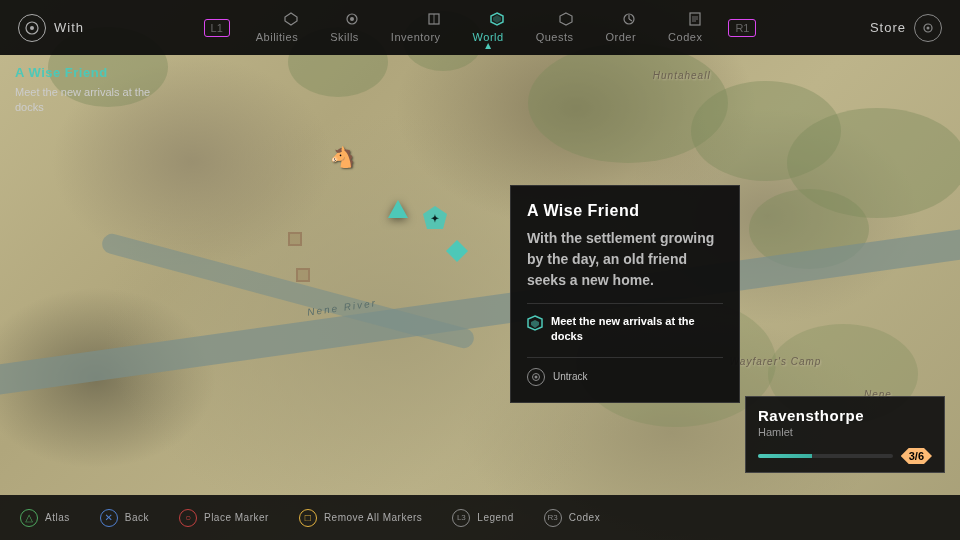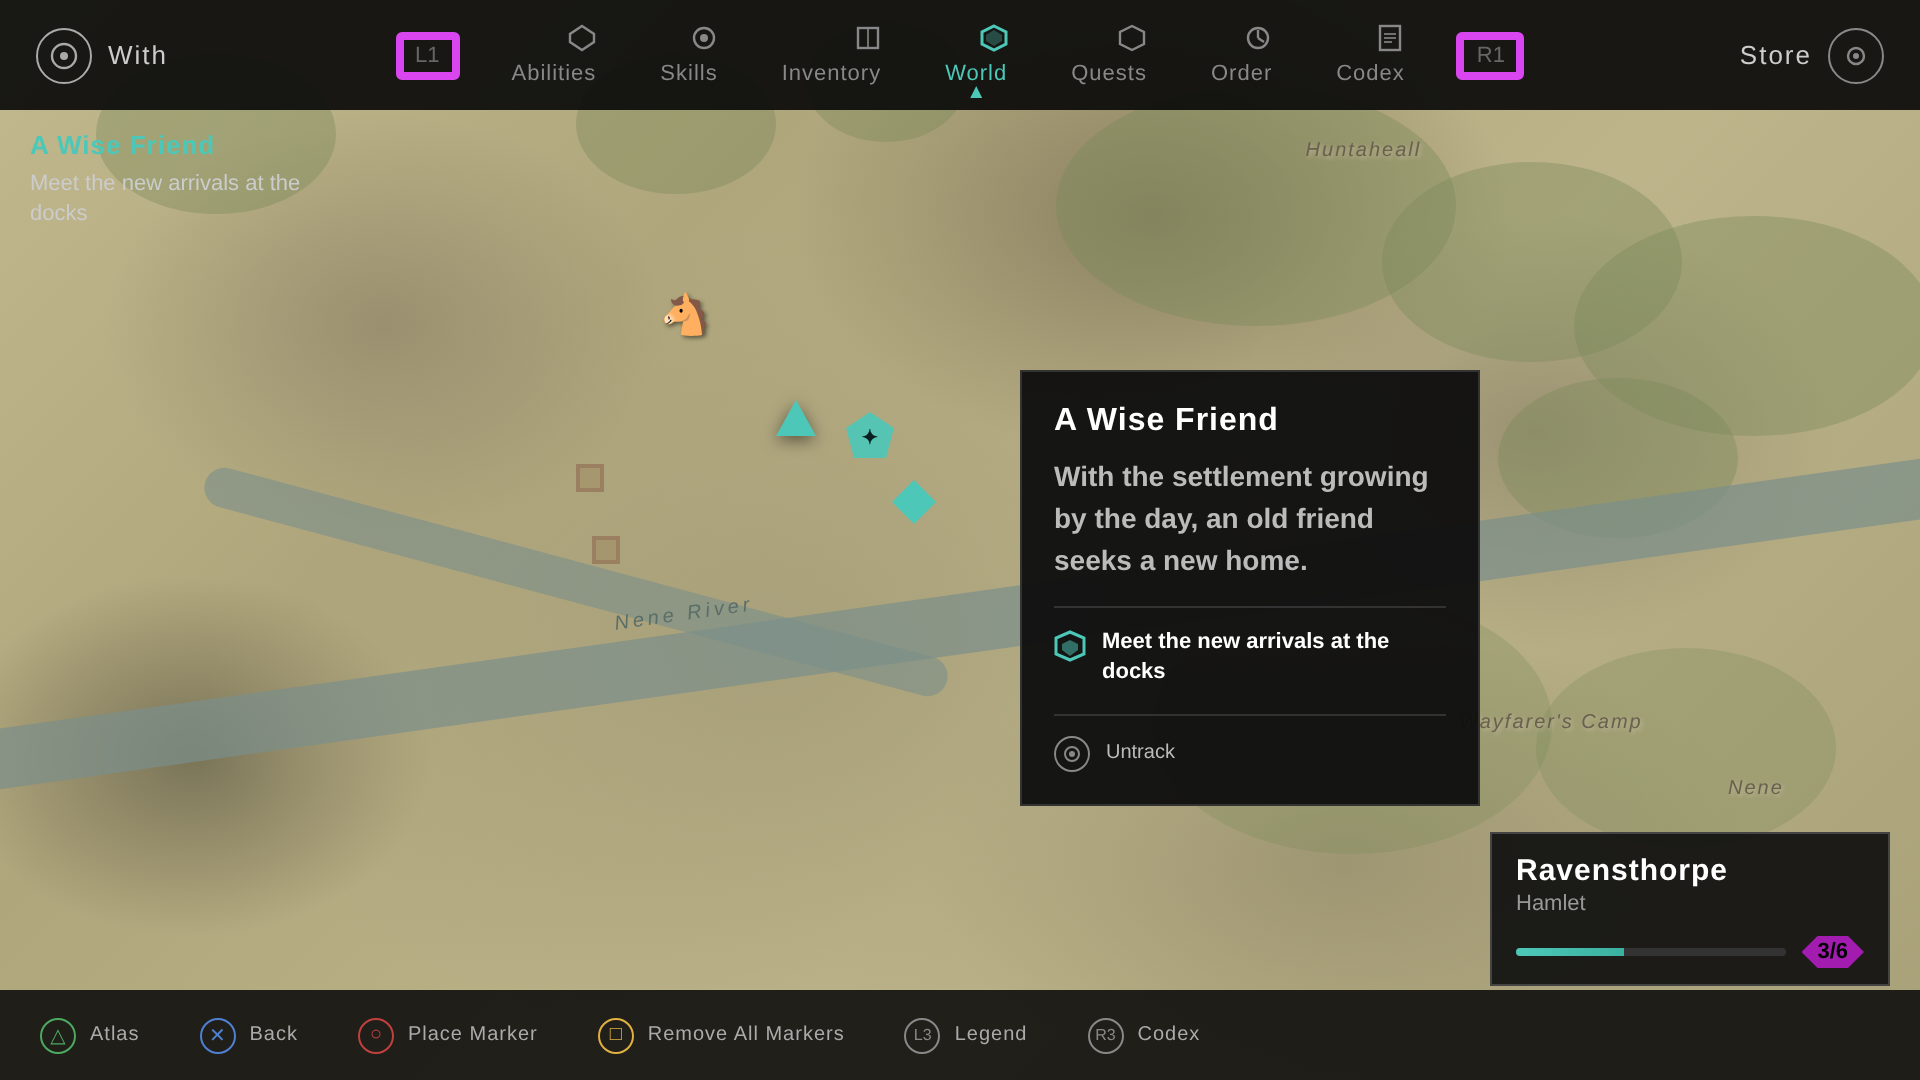--- a/index.html
+++ b/index.html
@@ -154,21 +154,21 @@
       left: 50%;
       transform: translateX(-50%);
       width: 6px; height: 6px;
       background: #4dc8b8;
       clip-path: polygon(50% 0%, 0% 100%, 100% 100%);
     }
 
     .nav-button-label {
       color: #666;
       font-size: 11px;
-      border: 4px solid #d946ef;
+      border: 1px solid #d946ef;
       padding: 2px 6px;
       border-radius: 3px;
       margin: 0 10px;
     }
 
     .nav-right {
       width: 120px;
       display: flex;
       align-items: center;
       justify-content: flex-end;
@@ -350,21 +350,21 @@
 
     .marker-settlement {
       width: 22px; height: 22px;
       background: #4dc8b8;
       clip-path: polygon(50% 0%, 100% 50%, 50% 100%, 0% 50%);
     }
 
     
     #location-card {
       position: absolute;
-      bottom: 47px;
+      bottom: 67px;
       right: 15px;
       width: 200px;
       background: rgba(15,15,15,0.92);
       border: 1px solid #444;
       z-index: 100;
       overflow: hidden;
     }
 
     .location-header {
       padding: 10px 12px 5px;
@@ -398,21 +398,21 @@
       overflow: hidden;
     }
 
     .location-progress-fill {
       height: 100%;
       background: linear-gradient(90deg, #4dc8b8, #3ab0a0);
       width: 40%;
     }
 
     .location-counter {
-      background: #a21caf;
+      background: #fdba74;
       color: #000;
       font-size: 11px;
       font-weight: bold;
       padding: 2px 8px;
       clip-path: polygon(8px 0%, calc(100% - 8px) 0%, 100% 50%, calc(100% - 8px) 100%, 8px 100%, 0% 50%);
       white-space: nowrap;
     }
 
     
     .map-place-label {

